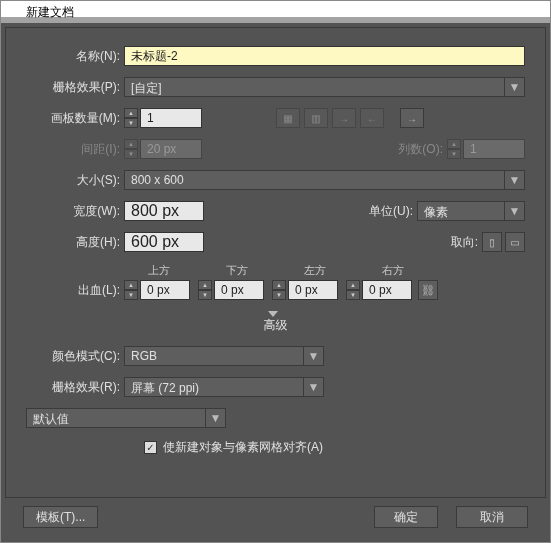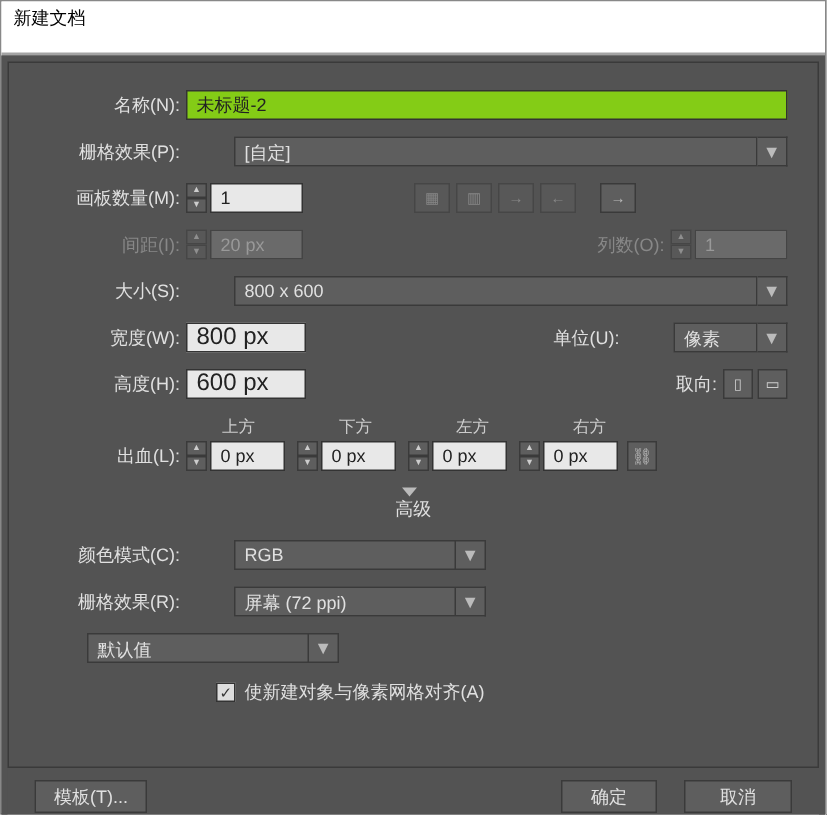--- a/index.html
+++ b/index.html
@@ -14,26 +14,26 @@
       height: 543px;
       overflow: hidden;
     }
     .window {
       width: 100%;
       height: 100%;
       background: #fff;
       border: 1px solid #888;
     }
     .titlebar {
-      height: 36px;
+      height: 22px;
       background: #fff;
-      padding: 3px 8px;
+      padding: 3px 25px;
       font-size: 12px;
       color: #000;
-      border-bottom: 2px solid #a3a3a3;
+      border-bottom: 6px solid #a3a3a3;
     }
     .content {
       background: #535353;
       height: calc(100% - 22px);
       border: 4px solid #535353;
       padding: 0;
       display: flex;
       flex-direction: column;
     }
     .inner {
@@ -53,21 +53,21 @@
       width: 98px;
       text-align: right;
       padding-right: 4px;
       color: #e0e0e0;
     }
     .label-dim {
       color: #888;
     }
     .input-wide {
       flex: 1;
-      background: #84cc16;
+      background: #fef9c3;
       border: 1px solid #333;
       height: 20px;
       padding: 2px 6px;
       font-size: 12px;
       color: #222;
     }
     .input-mid {
       width: 80px;
       background: #e8e8e8;
       border: 1px solid #333;
@@ -95,21 +95,20 @@
       align-items: center;
     }
     .select-body {
       flex: 1;
       background: #5e5e5e;
       border: 1px solid #3a3a3a;
       height: 20px;
       padding: 2px 6px;
       font-size: 12px;
       color: #e0e0e0;
-      margin-left: 32px;
     }
     .select-btn {
       width: 20px;
       height: 20px;
       background: #5e5e5e;
       border: 1px solid #3a3a3a;
       border-left: none;
       display: flex;
       align-items: center;
       justify-content: center;

